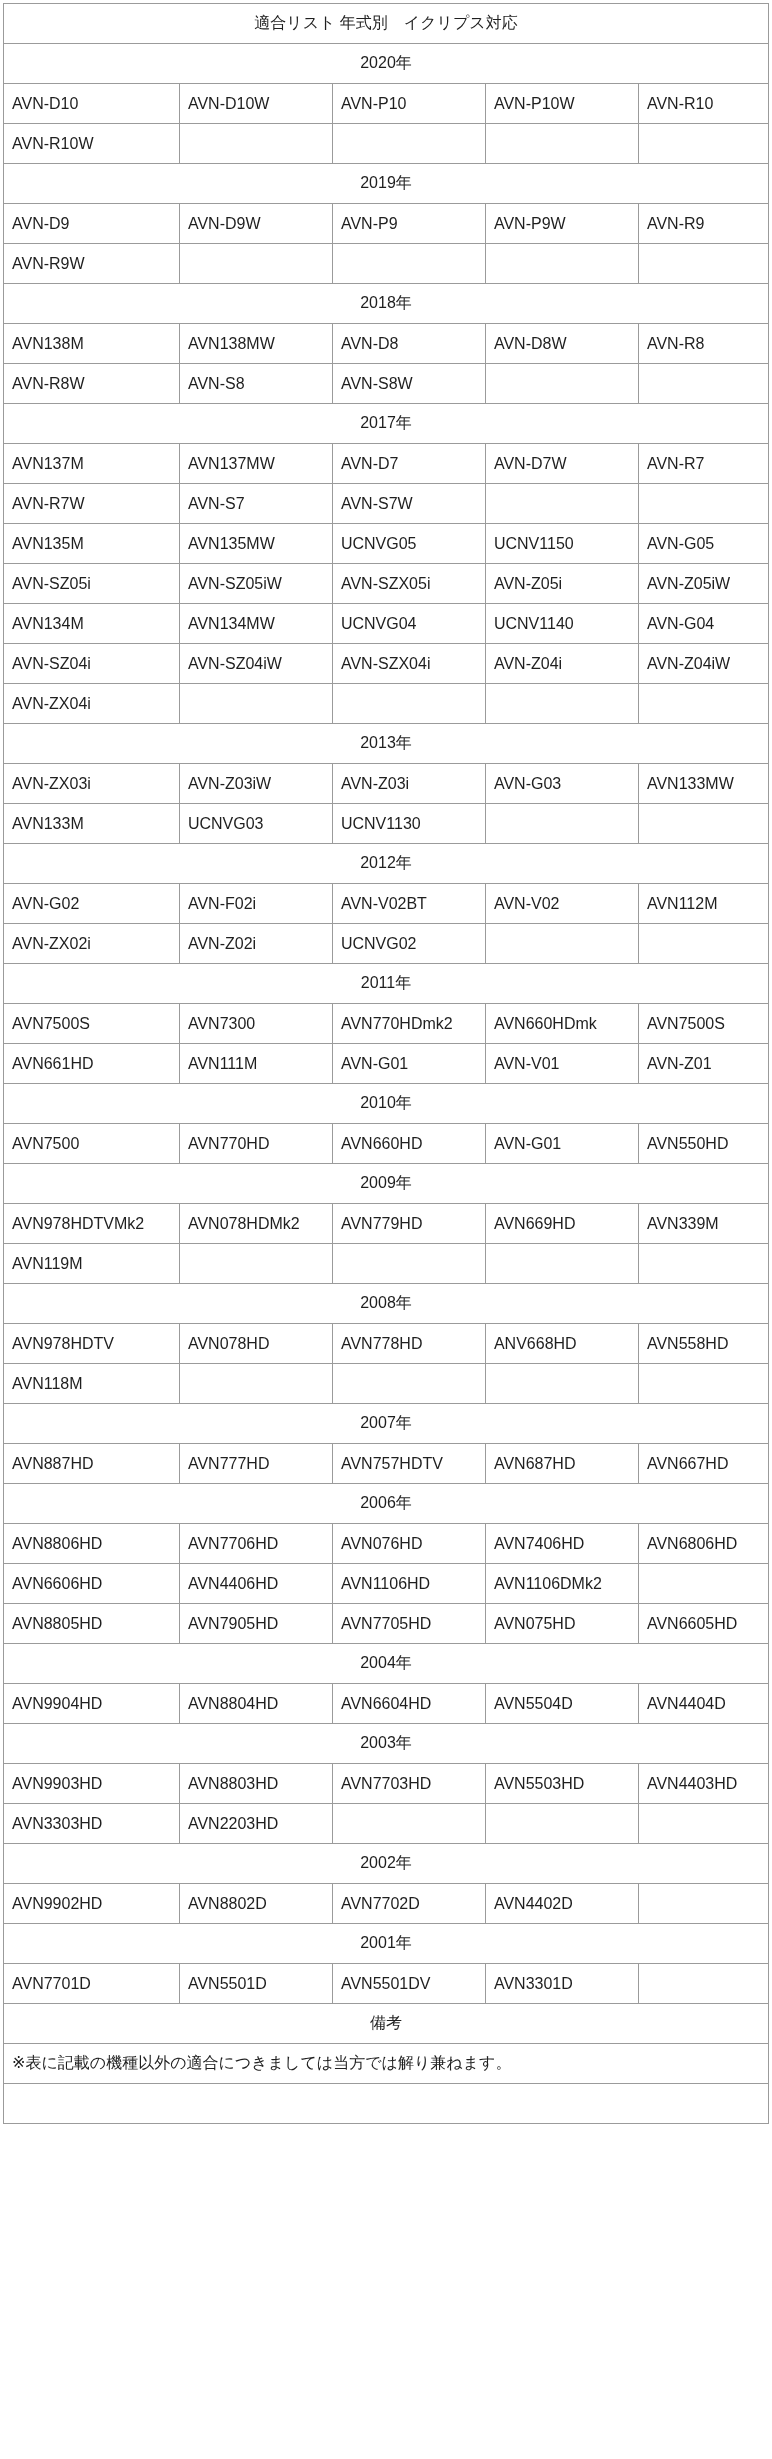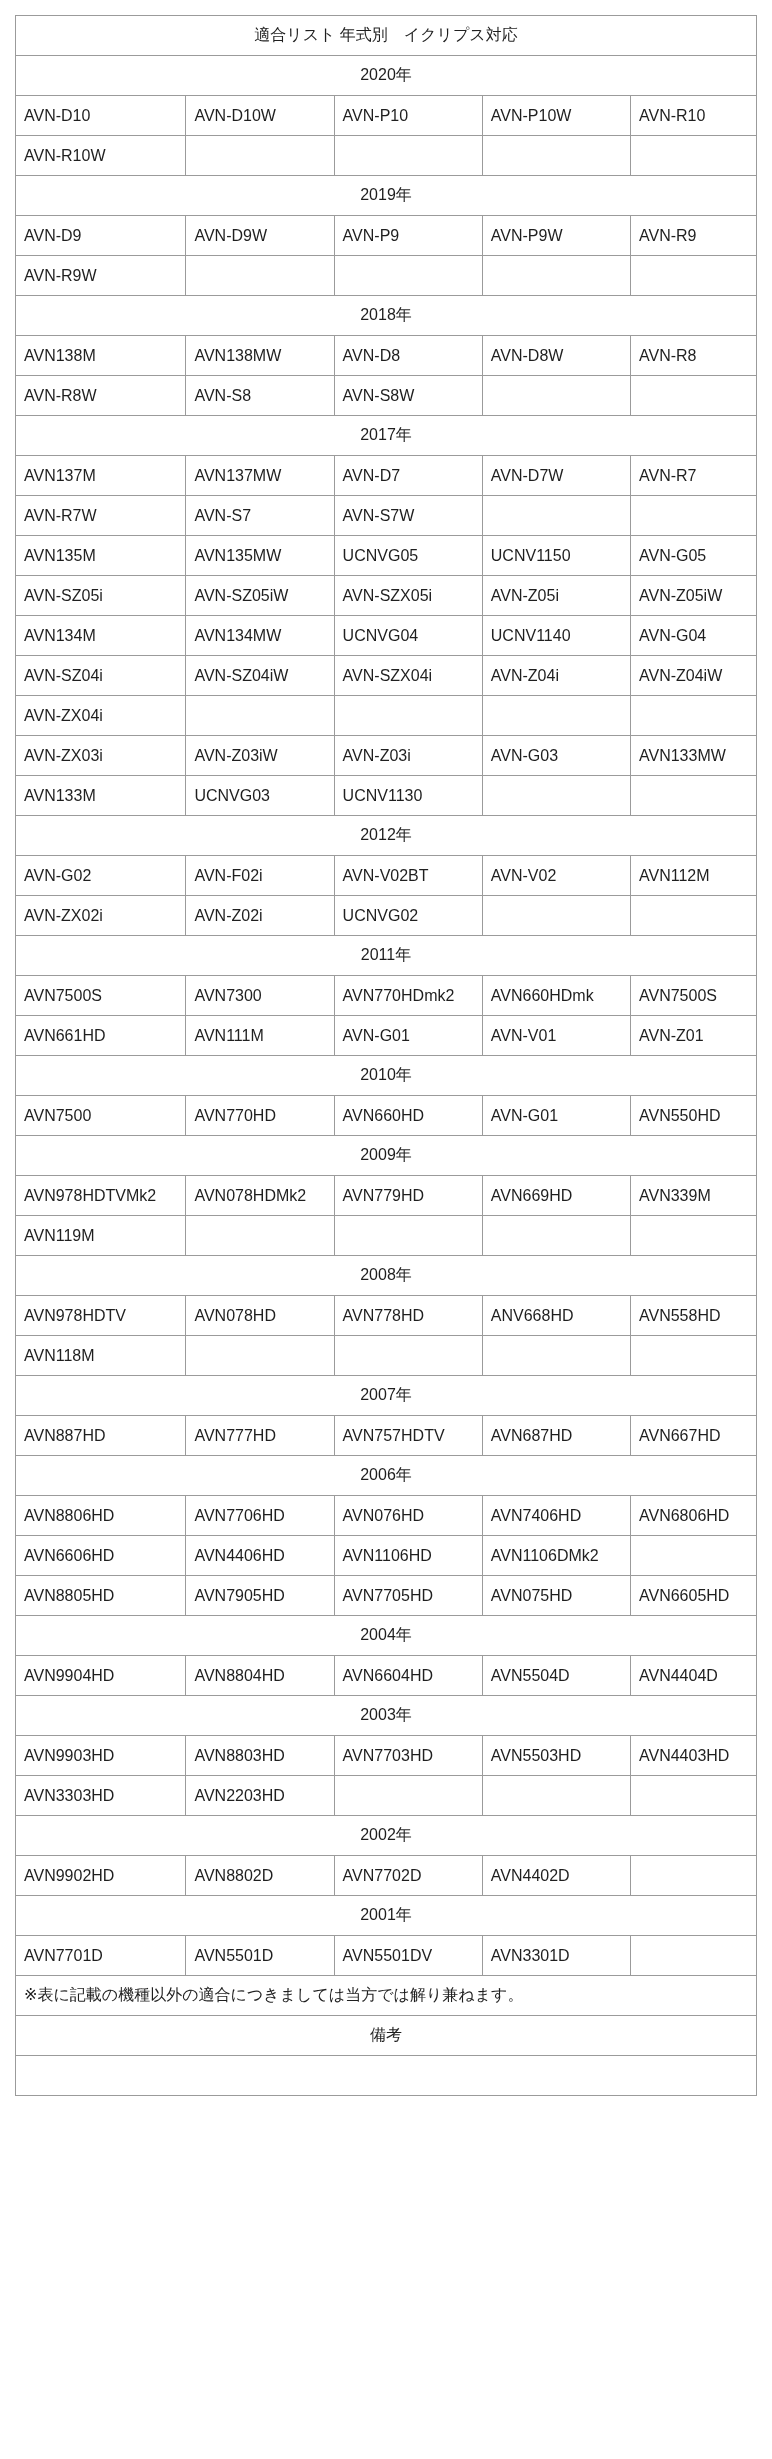--- a/index.html
+++ b/index.html
@@ -4,21 +4,21 @@
 <style>
   html, body {
     margin: 0;
     padding: 0;
     background: #ffffff;
     font-family: "Liberation Sans", "DejaVu Sans", sans-serif;
   }
   .page {
     width: 772px;
     box-sizing: border-box;
-    padding: 15px;
+    padding: 3px;
   }
   table.compat {
     width: 100%;
     border-collapse: collapse;
     table-layout: fixed;
     border: 1px solid #666666;
     font-size: 16px;
     color: #1f1f1f;
   }
   table.compat td {
@@ -165,20 +165,23 @@
           <td>AVN-Z04iW</td>
         </tr>
         <tr>
           <td>AVN-ZX04i</td>
           <td></td>
           <td></td>
           <td></td>
           <td></td>
         </tr>
         <tr>
+          <td class="year-cell" colspan="5">2013年</td>
+        </tr>
+        <tr>
           <td>AVN-ZX03i</td>
           <td>AVN-Z03iW</td>
           <td>AVN-Z03i</td>
           <td>AVN-G03</td>
           <td>AVN133MW</td>
         </tr>
         <tr>
           <td>AVN133M</td>
           <td>UCNVG03</td>
           <td>UCNV1130</td>
@@ -338,23 +341,23 @@
           <td class="year-cell" colspan="5">2001年</td>
         </tr>
         <tr>
           <td>AVN7701D</td>
           <td>AVN5501D</td>
           <td>AVN5501DV</td>
           <td>AVN3301D</td>
           <td></td>
         </tr>
         <tr>
+          <td class="year-cell" colspan="5">備考</td>
+        </tr>
+        <tr>
           <td class="note-cell" colspan="5">※表に記載の機種以外の適合につきましては当方では解り兼ねます。</td>
-        </tr>
-        <tr>
-          <td class="year-cell" colspan="5">備考</td>
         </tr>
         <tr>
           <td class="spacer-cell" colspan="5"></td>
         </tr>
       </tbody>
   </table>
 </div>
 
 </body></html>

